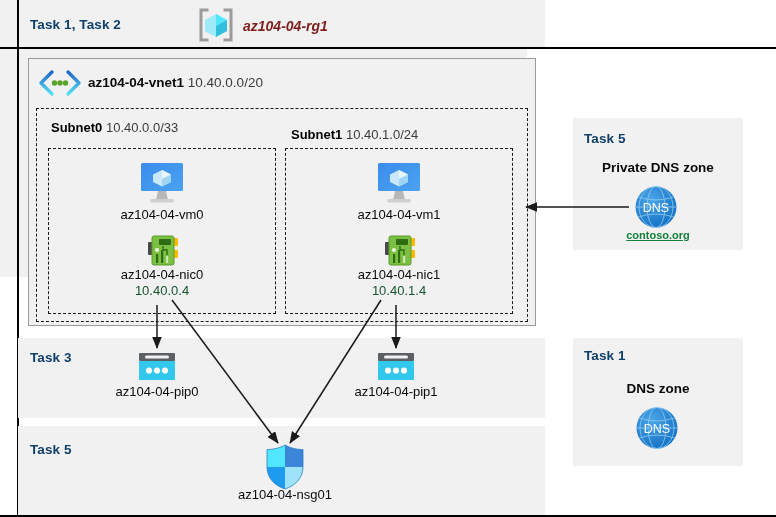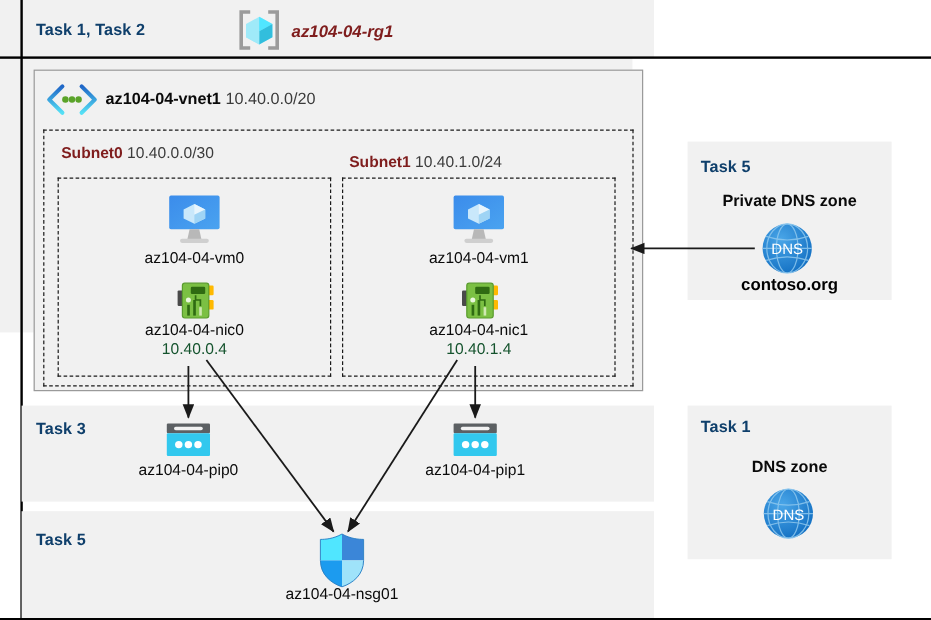--- a/index.html
+++ b/index.html
@@ -30,39 +30,39 @@
   #vnet-box{
     position:absolute;left:28px;top:58px;width:508px;height:268px;
     background:#f1f1f1;border:1px solid #9a9a9a;box-sizing:border-box;
   }
   
   #subnets-box{
     position:absolute;left:36px;top:108px;width:492px;height:214px;
     border:1.6px dashed #1a1a1a;box-sizing:border-box;
   }
   .subnet-title{position:absolute;font-size:13px;white-space:nowrap;}
-  .subnet-title b{font-weight:bold;color:#7f1d1d;}
+  .subnet-title b{font-weight:bold;color:#000000;}
   .subnet-title span{font-weight:normal;color:#3b3b3b;}
 
   .vmbox{
     position:absolute;border:1.6px dashed #1a1a1a;box-sizing:border-box;
   }
   #vmbox0{left:48px;top:148px;width:228px;height:166px;}
   #vmbox1{left:285px;top:148px;width:228px;height:166px;}
 
   
   .node{position:absolute;text-align:center;}
   .nm{font-size:13px;font-weight:normal;color:#0a0a0a;white-space:nowrap;line-height:1.15;}
   .ip{font-size:13px;font-weight:normal;color:#14532d;white-space:nowrap;line-height:1.3;}
 
   
   #task5-panel{left:573px;top:118px;width:170px;height:132px;}
   #task6-panel{left:573px;top:338px;width:170px;height:128px;}
   .zone-title{position:absolute;font-size:13.5px;font-weight:bold;color:#0a0a0a;white-space:nowrap;text-align:center;}
-  .zone-sub{position:absolute;font-size:14px;font-weight:bold;color:#000000;white-space:nowrap;text-align:center;}
+  .zone-sub{position:absolute;font-size:11px;font-weight:bold;color:#15803d;white-space:nowrap;text-align:center;text-decoration:underline;}
 
   
   #task3-panel{left:18px;top:338px;width:527px;height:80px;}
   #task4-panel{left:18px;top:426px;width:527px;height:89px;}
 
   
   .icon{position:absolute;}
   svg{display:block;overflow:visible;}
 
   #edges{position:absolute;left:0;top:0;width:776px;height:517px;pointer-events:none;}
@@ -114,21 +114,21 @@
       <circle cx="27.5" cy="13" r="2.7" fill="#5aa329"></circle>
     </svg>
   </div>
   <div style="position:absolute;left:88px;top:75px;font-size:13.5px;white-space:nowrap;">
     <b style="font-weight:bold;color:#0a0a0a;">az104-04-vnet1</b><span style="font-weight:normal;color:#3b3b3b;">&nbsp;</span><span style="font-weight:normal;color:#3b3b3b;">10.40.0.0/20</span>
   </div>
 
   <div id="subnets-box"></div>
 
   <div class="subnet-title" style="left:51px;top:120px;">
-    <b>Subnet0</b>&nbsp;<span>10.40.0.0/30</span>
+    <b>Subnet0</b>&nbsp;<span>10.40.0.0/33</span>
   </div>
   <div class="subnet-title" style="left:291px;top:127px;">
     <b>Subnet1</b>&nbsp;<span>10.40.1.0/24</span>
   </div>
 
   <div class="vmbox" id="vmbox0"></div>
   <div class="vmbox" id="vmbox1"></div>
 
   <div class="icon" style="left:138px;top:161px;">
     <svg width="48" height="44" viewBox="0 0 48 44">

